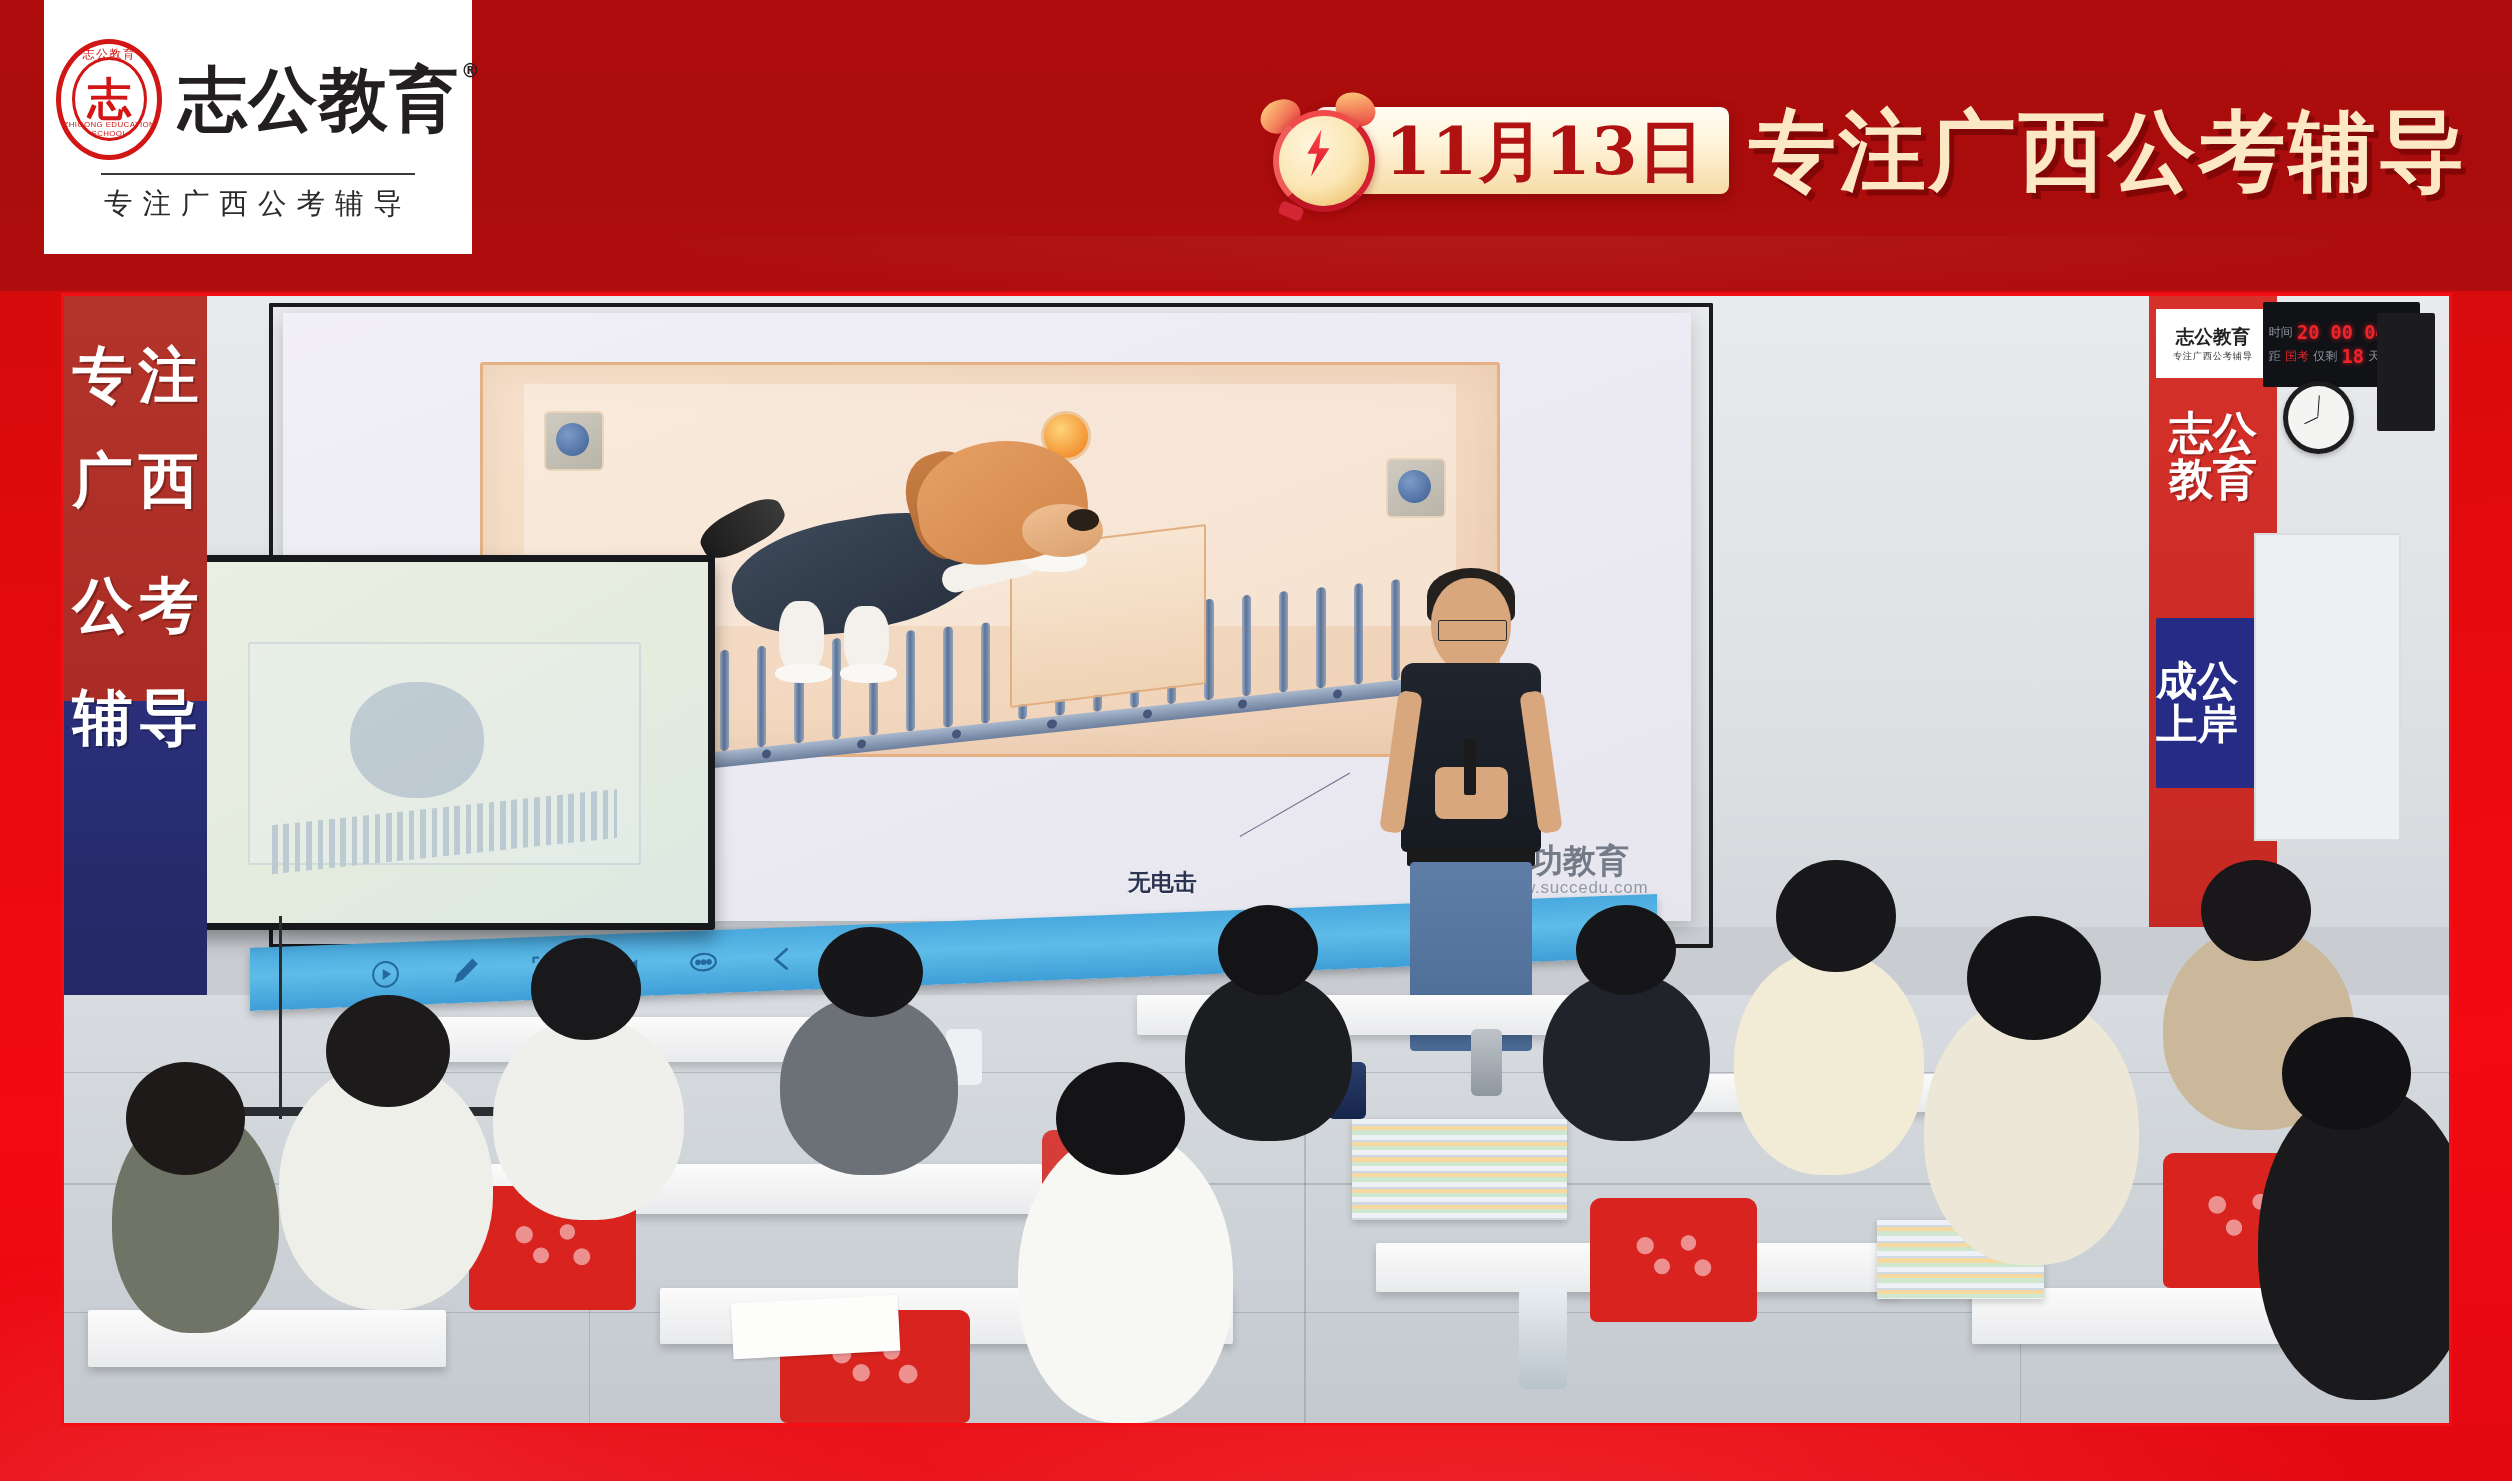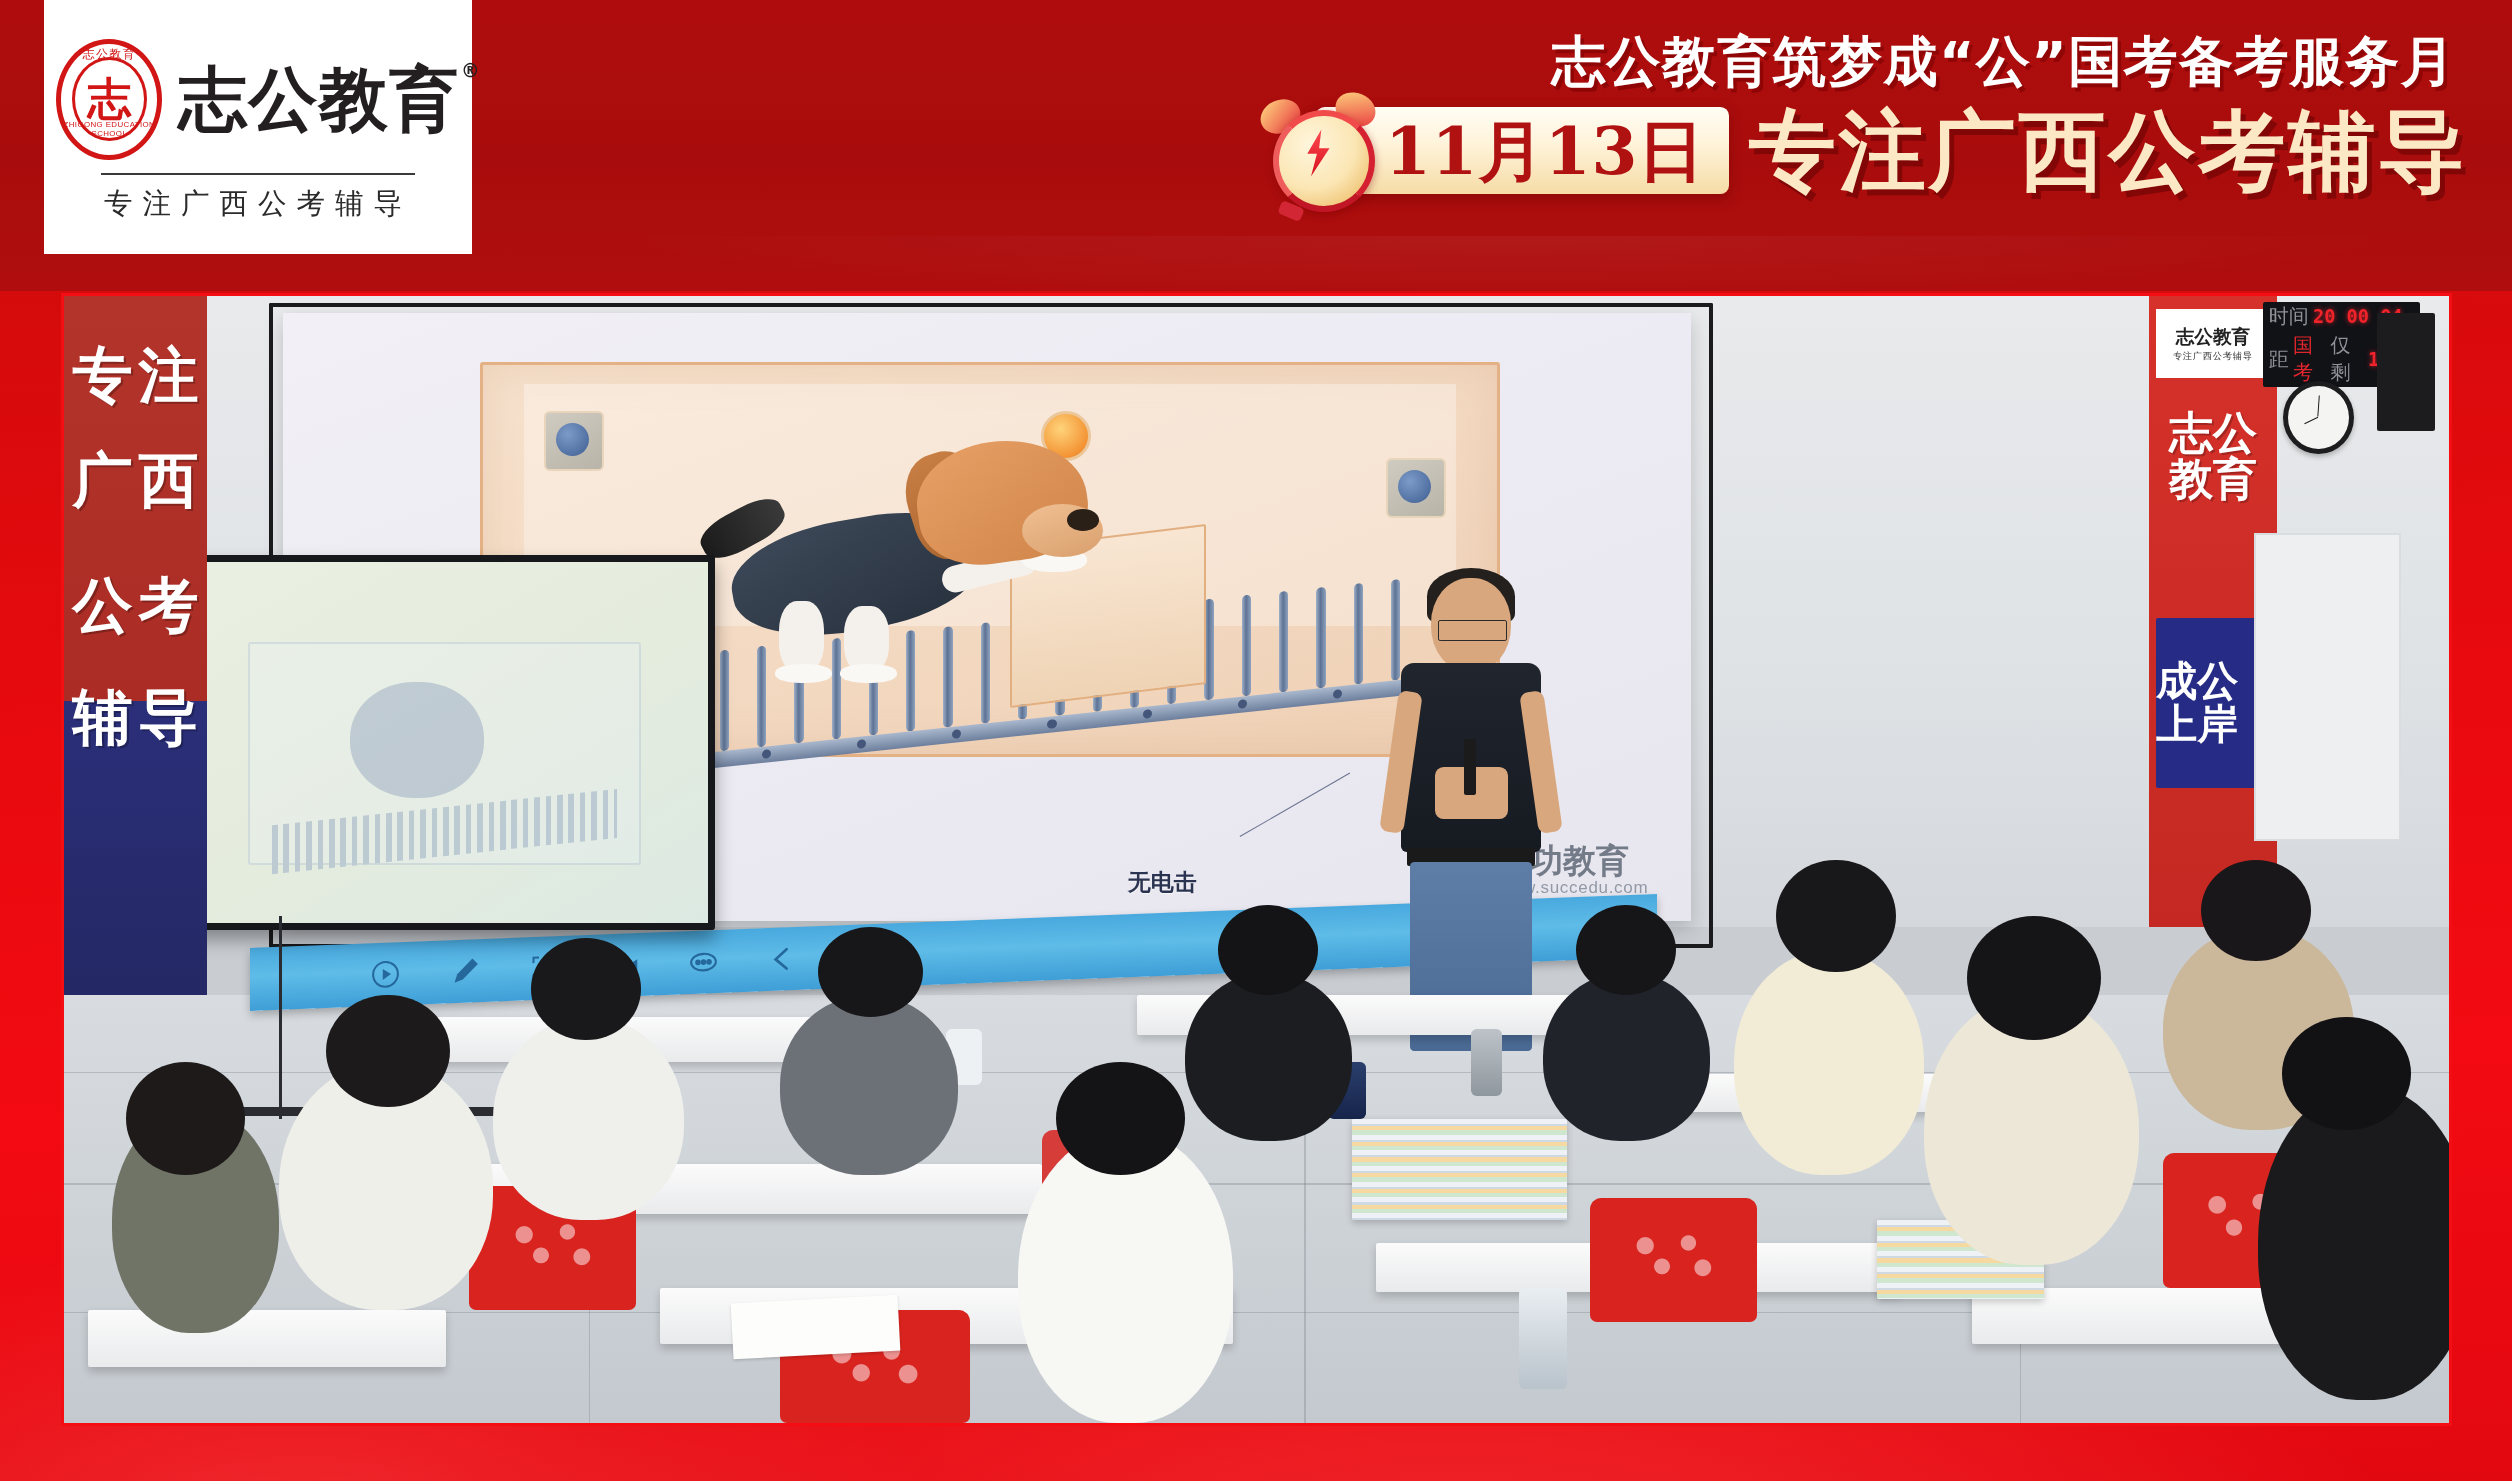--- a/index.html
+++ b/index.html
@@ -171,21 +171,21 @@
   .banner-r .rt{position:absolute;left:0;width:100%;text-align:center;color:#fff;font-weight:700;
     font-size:44px;line-height:1.05;font-family:"DejaVu Sans",sans-serif;text-shadow:2.1px 2.1px 0 rgba(0,0,0,.22);}
   .banner-r .rblue{position:absolute;left:6%;top:51%;width:88%;height:27%;background:#262C86;border-radius:2.1px;
     display:flex;flex-direction:column;align-items:center;justify-content:center;color:#fff;font-weight:700;
     font-size:41px;line-height:1.05;font-family:"DejaVu Sans",sans-serif;}
 
   
   .led{position:absolute;right:1.2%;top:0.5%;width:6.6%;height:7.6%;background:#111216;border-radius:2.1px;
     padding:4.3px 5.7px;box-sizing:border-box;display:flex;flex-direction:column;justify-content:center;gap:2.9px;}
   .led .l1,.led .l2{display:flex;align-items:center;gap:4.3px;}
-  .led .cn{font-size:20px;color:#8f9298;font-family:"DejaVu Sans",sans-serif;}
+  .led .cn{font-size:12px;color:#8f9298;font-family:"DejaVu Sans",sans-serif;text-align:center;}
   .led .cn.hot{color:#E0262C;}
   .led .num{font-size:18.6px;color:#F0232B;font-family:"DejaVu Sans Mono",monospace;font-weight:700;
     text-shadow:0 0 5.7px rgba(240,35,43,.8);}
 
   
   .wclock{position:absolute;right:4.0%;top:7.5%;width:2.55%;height:5.6%;border-radius:50%;
     background:#f4f4f2;border:5px solid #1d1d1f;box-shadow:0 2.9px 5.7px rgba(0,0,0,.25);}
   .wclock .hh{position:absolute;left:50%;top:50%;width:1.4px;height:24%;background:#1d1d1f;transform-origin:bottom center;transform:translate(-50%,-100%) rotate(-116deg);}
   .wclock .mh{position:absolute;left:50%;top:50%;width:1.4px;height:34%;background:#1d1d1f;transform-origin:bottom center;transform:translate(-50%,-100%) rotate(4deg);}
   .speaker{position:absolute;right:0.6%;top:1.5%;width:2.4%;height:10.5%;background:#1c1c1e;border-radius:2.1px;}
@@ -233,21 +233,20 @@
           <div class="bottxt">ZHIGONG EDUCATION SCHOOL</div>
         </div>
         <div class="logo-name">
           <span>志公教育</span><sup>®</sup>
         </div>
       </div>
       <div class="logo-rule"></div>
       <div class="logo-sub">专注广西公考辅导</div>
     </div>
 
-    <div class="hdr-line1">志公教育筑梦成“公”国考备考服务月</div>
 
     <div class="hdr-main">
       <div class="date-badge">
         <div class="clock-icon">
           <div class="bell-l"></div>
             <div class="bell-r"></div>
           <div class="face"></div>
             <div class="bolt"></div>
             <div class="foot"></div>
         </div>

